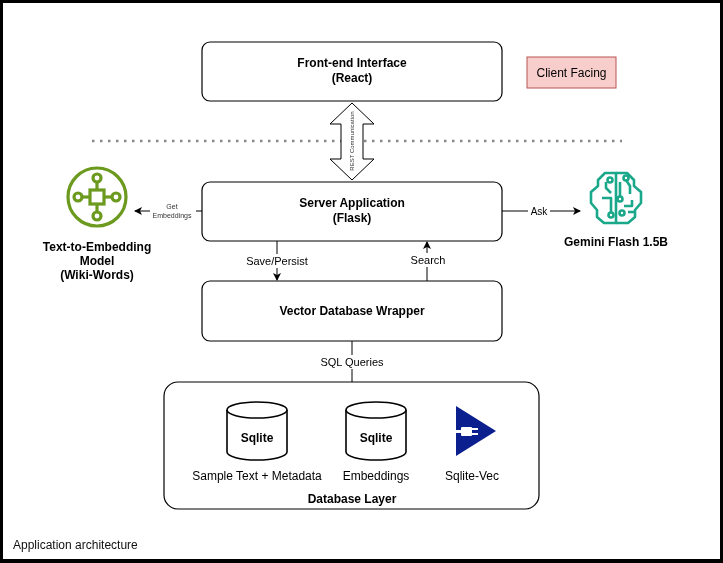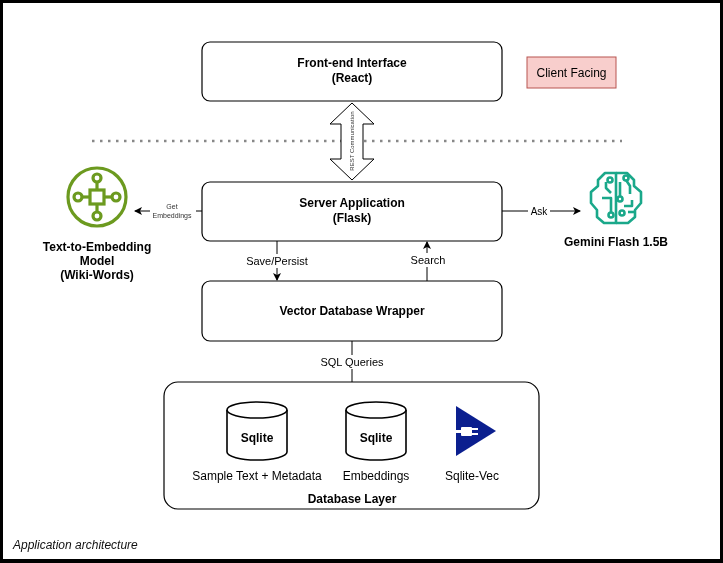--- a/index.html
+++ b/index.html
@@ -3,21 +3,21 @@
 <meta charset="utf-8">
 <style>
   html, body { margin: 0; padding: 0; background: #fff; }
   body { width: 723px; height: 563px; position: relative; overflow: hidden; font-family: "Liberation Sans", sans-serif; }
   .frame { position: absolute; left: 0; top: 0; width: 723px; height: 563px; box-sizing: border-box;
            border-left: 3px solid #000; border-top: 3px solid #000; border-right: 3px solid #000; border-bottom: 4px solid #000; }
   svg { position: absolute; left: 0; top: 0; }
   .box-title { font-weight: bold; font-size: 12px; fill: #000; }
   .lbl { font-size: 11px; fill: #000; }
   .small { font-size: 7px; fill: #333; }
-  .caption { position: absolute; left: 13px; top: 538px; font-size: 12px; font-style: italic; color: #111; }
+  .caption { position: absolute; left: 13px; top: 538px; font-size: 12px; color: #111; }
 </style>
 </head>
 <body>
 
 <div class="frame"></div>
 
 <svg width="723" height="563" viewBox="0 0 723 563">
   <defs>
     <marker id="arr" markerWidth="8" markerHeight="8" refX="7" refY="4" orient="auto" markerUnits="userSpaceOnUse">
       <path d="M0,0 L8,4 L0,8 L2,4 Z" fill="#000"></path>

